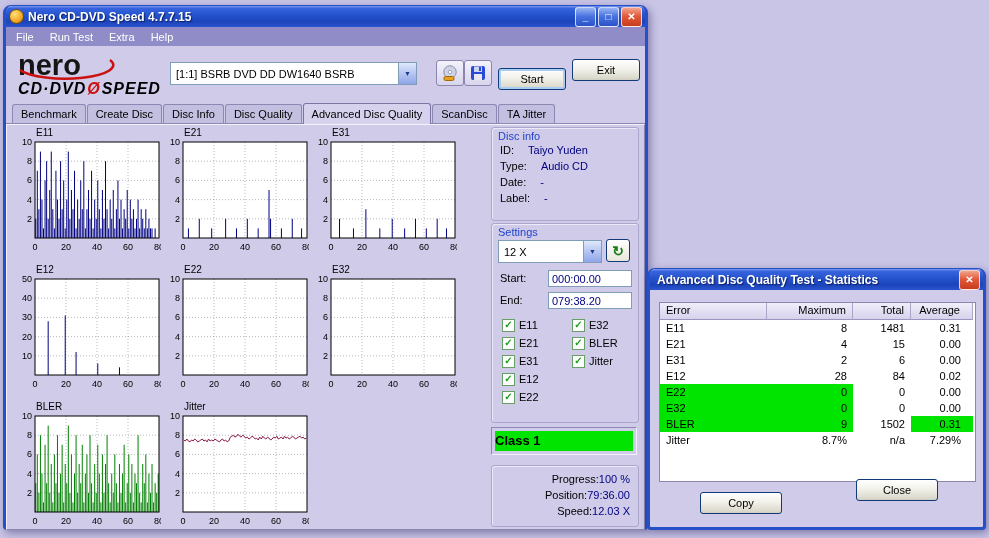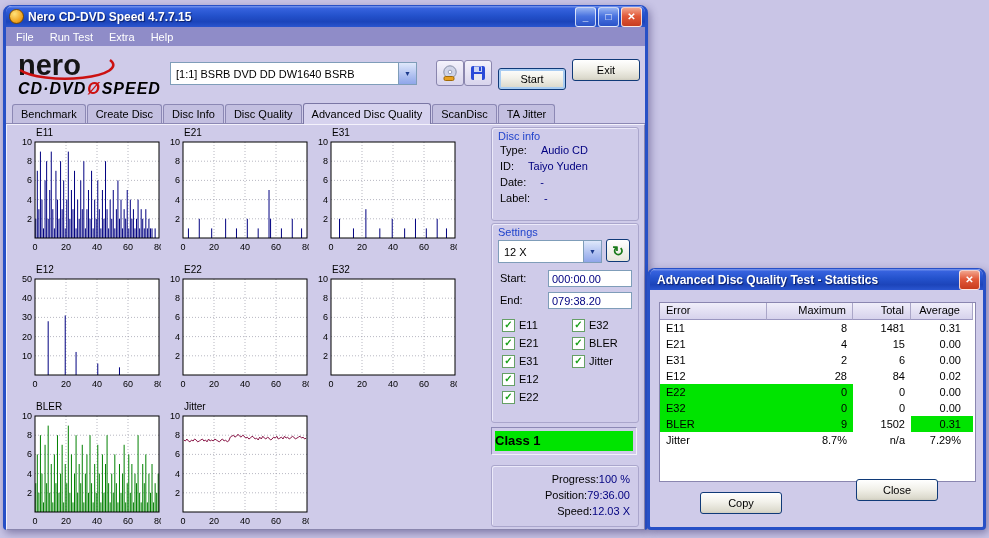--- a/index.html
+++ b/index.html
@@ -498,26 +498,26 @@
           <text x="82" y="112" text-anchor="middle" font-size="9" fill="#000">40</text>
           <text x="113" y="112" text-anchor="middle" font-size="9" fill="#000">60</text>
           <text x="144" y="112" text-anchor="middle" font-size="9" fill="#000">80</text>
         </svg></div>
 
     <div class="right-panel">
       <div class="group" style="top:2px;height:92px;">
         <div class="group-title">Disc info</div>
         <div>
             <div class="kv leftval">
+              <span class="klabel">ID:</span>
+              <span class="kvalue">Taiyo Yuden</span>
+            </div>
+            <div class="kv leftval">
               <span class="klabel">Type:</span>
               <span class="kvalue">Audio CD</span>
-            </div>
-            <div class="kv leftval">
-              <span class="klabel">ID:</span>
-              <span class="kvalue">Taiyo Yuden</span>
             </div>
             <div class="kv leftval">
               <span class="klabel">Date:</span>
               <span class="kvalue">-</span>
             </div>
             <div class="kv leftval">
               <span class="klabel">Label:</span>
               <span class="kvalue">-</span>
             </div>
           </div>

